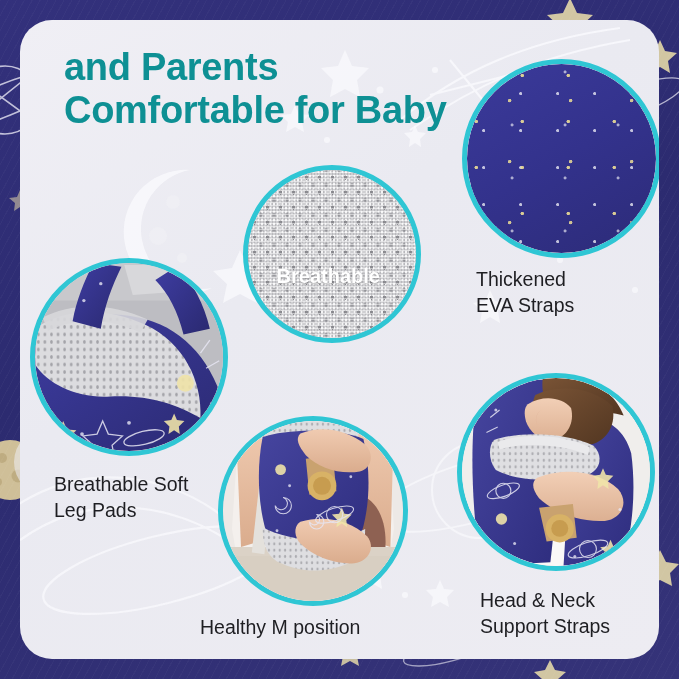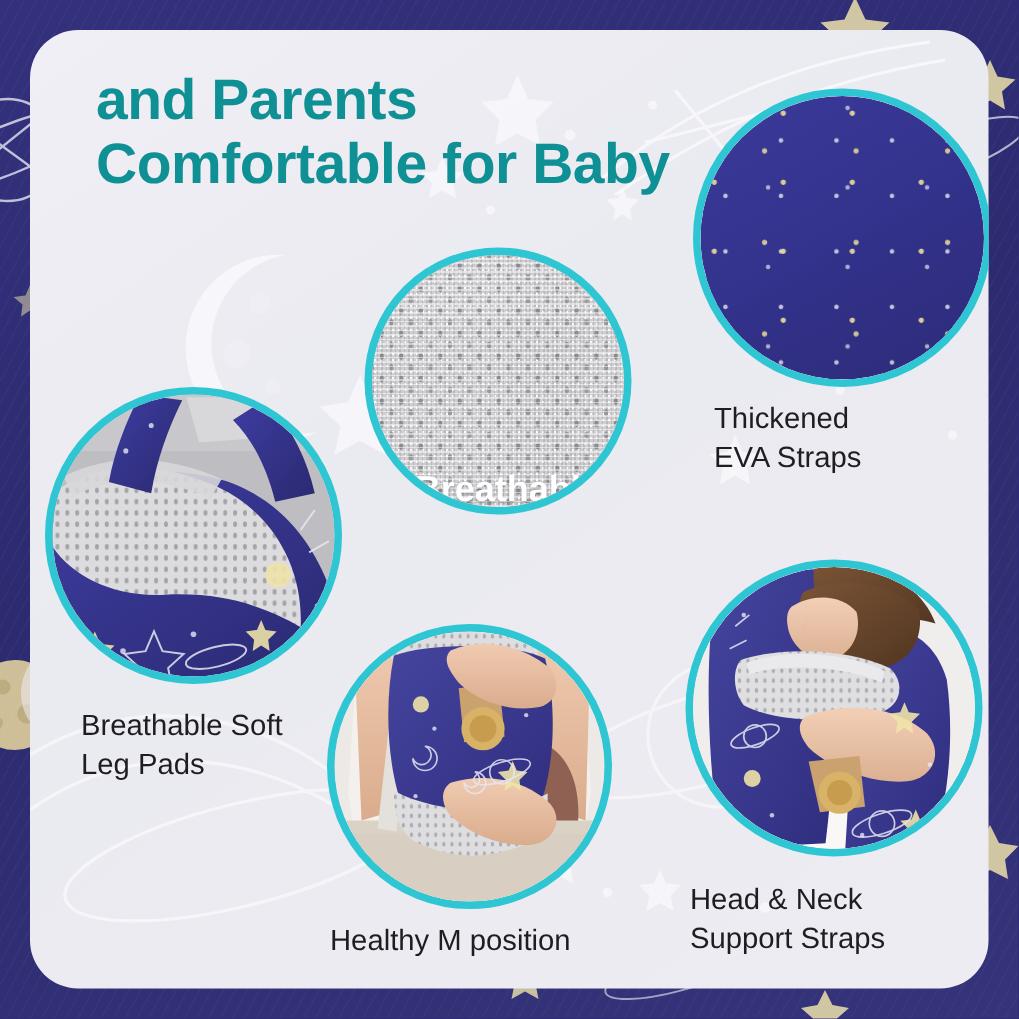--- a/index.html
+++ b/index.html
@@ -51,22 +51,22 @@
     background-image:
       radial-gradient(ellipse 2.2px 4px at 50% 50%, #8d8d92 0 60%, transparent 61%),
       radial-gradient(ellipse 2.2px 4px at 50% 50%, #9a9a9f 0 60%, transparent 61%),
       radial-gradient(circle at 50% 50%, rgba(255,255,255,.85) 0 .7px, transparent .8px);
     background-size:13px 15px, 13px 15px, 4px 4px;
     background-position:0 0, 6.5px 7.5px, 0 0;
   }
   .meshfine{position:absolute;inset:0;
     background-image:repeating-linear-gradient(0deg, rgba(255,255,255,.5) 0 1px, transparent 1px 3px),
                      repeating-linear-gradient(90deg, rgba(120,120,126,.25) 0 1px, transparent 1px 3px);}
-  .meshtext{position:absolute;left:17%;top:55%;color:#fff;font-size:24px;
-    font-weight:bold;line-height:1.45;text-shadow:0 1px 2px rgba(0,0,0,.25);margin-top:48px;}
+  .meshtext{position:absolute;left:17%;top:55%;color:#fff;font-size:20px;
+    font-weight:bold;line-height:1.45;text-shadow:0 1px 2px rgba(0,0,0,.25);}
   .meshtext span{display:block;}
 
   
   .fabric{position:absolute;inset:0;background:
       radial-gradient(circle at 20% 25%, rgba(235,220,150,.9) 0 1.5px, transparent 2px),
       radial-gradient(circle at 70% 60%, rgba(235,220,150,.85) 0 1.5px, transparent 2px),
       radial-gradient(circle at 45% 80%, rgba(255,255,255,.7) 0 1.2px, transparent 1.8px),
       radial-gradient(circle at 85% 15%, rgba(255,255,255,.6) 0 1.2px, transparent 1.8px),
       linear-gradient(150deg,#3B3A9A 0%,#33328C 50%,#2C2B78 100%);
     background-size:46px 46px,61px 61px,37px 37px,53px 53px,100% 100%;}
@@ -337,21 +337,21 @@
             <path d="M96 112 a8 8 0 1 0 8 -8 a6 6 0 1 1 -8 8z"></path>
           </g>
           <g fill="#E6E5F3" opacity=".8">
             <circle cx="74" cy="72" r="1.6"></circle>
               <circle cx="142" cy="62" r="1.6"></circle>
               <circle cx="60" cy="122" r="1.6"></circle>
           </g>
         </svg>
       </div>
     </div>
-    <div class="label" style="left:200px;top:595px">
+    <div class="label" style="left:180px;top:595px">
       <span>Healthy M position</span>
     </div>
 
     <div class="circ" style="left:437px;top:353px;width:198px;height:198px;">
       <div class="inner">
         <svg width="100%" height="100%" viewBox="0 0 200 200" preserveAspectRatio="none">
           <defs>
             <linearGradient id="skinG2" x1="0" y1="0" x2="0" y2="1">
               <stop offset="0" stop-color="#F2CFB6"></stop>
                 <stop offset="1" stop-color="#DCB092"></stop>
@@ -399,19 +399,19 @@
           </g>
           <g fill="#E6E5F3" opacity=".8">
             <circle cx="56" cy="176" r="1.6"></circle>
               <circle cx="120" cy="190" r="1.6"></circle>
               <circle cx="168" cy="140" r="1.6"></circle>
             <circle cx="36" cy="34" r="1.6"></circle>
           </g>
         </svg>
       </div>
     </div>
-    <div class="label" style="left:440px;top:568px">
+    <div class="label" style="left:460px;top:568px">
       <span>Head &amp; Neck</span>
       <span>Support Straps</span>
     </div>
 
   </div>
 </div>
 
 </body></html>

